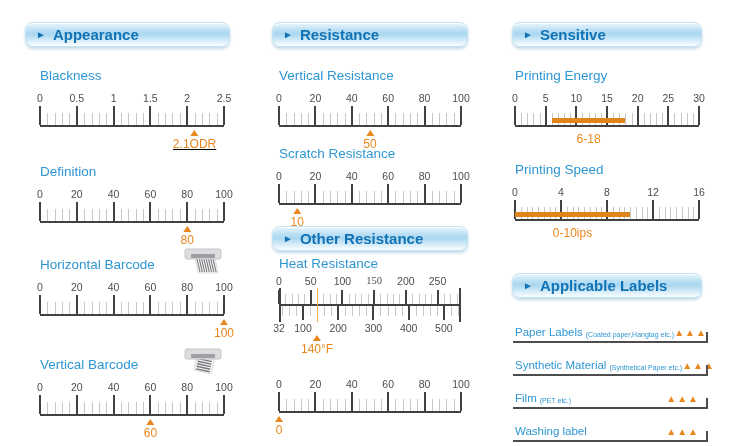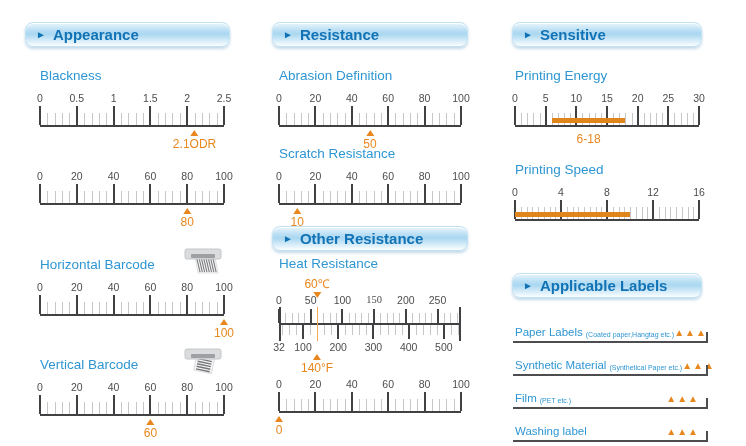--- a/index.html
+++ b/index.html
@@ -113,29 +113,30 @@
             <div class="tick mn" style="left: 72%;"></div>
             <div class="tick mn" style="left: 76%;"></div>
             <div class="tick mj" style="left: 80%;"></div>
             <div class="tick mn" style="left: 84%;"></div>
             <div class="tick mn" style="left: 88%;"></div>
             <div class="tick mn" style="left: 92%;"></div>
             <div class="tick mn" style="left: 96%;"></div>
             <div class="tick mj" style="left: 100%;"></div>
           </div>
           <div class="rmark">
-            <div class="mk" style="left: 84%;">
+            <div class="mk" style="left: 84%; text-decoration: underline;">
               <div class="tri-up"></div>
               <div class="mklabel">2.1ODR</div>
             </div>
           </div>
         </div>
     </div>
 
     <div class="block" style="top:164px;">
+      <div class="ilabel">Definition</div>
       <div class="ruler">
           <div class="rnums">
             <span style="left: 0%;">0</span>
             <span style="left: 20%;">20</span>
             <span style="left: 40%;">40</span>
             <span style="left: 60%;">60</span>
             <span style="left: 80%;">80</span>
             <span style="left: 100%;">100</span>
           </div>
           <div class="rbody">
@@ -301,21 +302,21 @@
     </div>
   </div>
 
   <div class="col" id="col2">
     <div class="pill" style="top:22px;">
       <span class="arr">►</span>
       <span>Resistance</span>
     </div>
 
     <div class="block" style="top:68px;">
-      <div class="ilabel">Abrasion Definition</div>
+      <div class="ilabel">Vertical Resistance</div>
       <div class="ruler">
           <div class="rnums">
             <span style="left: 0%;">0</span>
             <span style="left: 20%;">20</span>
             <span style="left: 40%;">40</span>
             <span style="left: 60%;">60</span>
             <span style="left: 80%;">80</span>
             <span style="left: 100%;">100</span>
           </div>
           <div class="rbody">
@@ -404,26 +405,20 @@
     </div>
 
     <div class="pill" style="top:226px;">
       <span class="arr">►</span>
       <span>Other Resistance</span>
     </div>
 
     <div class="block" style="top:256px;">
       <div class="ilabel">Heat Resistance</div>
       <div class="dual">
-          <div class="dmark">
-            <div class="mk" style="left: 20.9059%;">
-              <div class="mklabel" style="margin-top: 0px;">60℃</div>
-              <div class="tri-dn"></div>
-            </div>
-          </div>
           <div class="rnums">
             <span style="left: 0%;">0</span>
             <span style="left: 17.4216%;">50</span>
             <span style="left: 34.8432%;">100</span>
             <span style="left: 52.2648%; font-family: Liberation Serif, serif;">150</span>
             <span style="left: 69.6864%;">200</span>
             <span style="left: 87.108%;">250</span>
           </div>
           <div class="dbody">
             <div class="dmid"></div>
@@ -648,20 +643,23 @@
             <div class="tick mn" style="left: 78.125%;"></div>
             <div class="tick mn" style="left: 81.25%;"></div>
             <div class="tick mn" style="left: 84.375%;"></div>
             <div class="tick mn" style="left: 87.5%;"></div>
             <div class="tick mn" style="left: 90.625%;"></div>
             <div class="tick mn" style="left: 93.75%;"></div>
             <div class="tick mn" style="left: 96.875%;"></div>
             <div class="tick mj" style="left: 100%;"></div>
             <div class="rng" style="left: 0%; width: 62.5%;"></div>
           </div>
+          <div class="rmark">
+            <div class="rngtext" style="left: 31.25%;">0-10ips</div>
+          </div>
         </div>
     </div>
 
     <div class="pill" style="top:273px;right:6px;">
       <span class="arr">►</span>
       <span>Applicable Labels</span>
     </div>
 
     <div class="app-rows" style="top:310px;">
       <div class="app-row">

